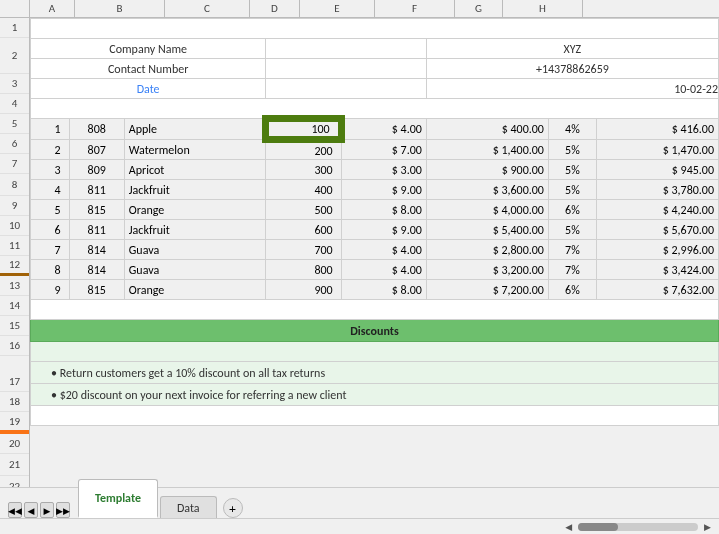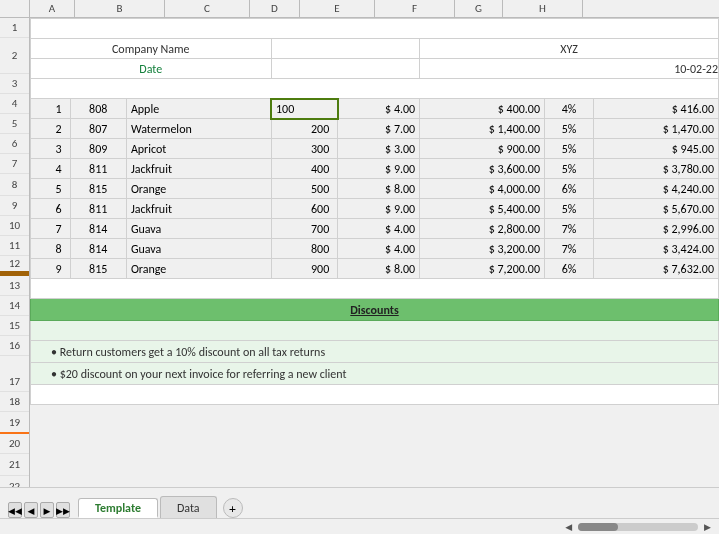--- a/index.html
+++ b/index.html
@@ -47,28 +47,28 @@
       <div style="height:36px;display:flex;align-items:center;justify-content:center;border-bottom:1px solid #e0e0e0;">2</div>
       <div style="height:20px;display:flex;align-items:center;justify-content:center;border-bottom:1px solid #e0e0e0;">3</div>
       <div style="height:20px;display:flex;align-items:center;justify-content:center;border-bottom:1px solid #e0e0e0;">4</div>
       <div style="height:20px;display:flex;align-items:center;justify-content:center;border-bottom:1px solid #e0e0e0;">5</div>
       <div style="height:20px;display:flex;align-items:center;justify-content:center;border-bottom:1px solid #e0e0e0;">6</div>
       <div style="height:20px;display:flex;align-items:center;justify-content:center;border-bottom:1px solid #e0e0e0;">7</div>
       <div style="height:22px;display:flex;align-items:center;justify-content:center;border-bottom:1px solid #e0e0e0;">8</div>
       <div style="height:20px;display:flex;align-items:center;justify-content:center;border-bottom:1px solid #e0e0e0;">9</div>
       <div style="height:20px;display:flex;align-items:center;justify-content:center;border-bottom:1px solid #e0e0e0;">10</div>
       <div style="height:20px;display:flex;align-items:center;justify-content:center;border-bottom:1px solid #e0e0e0;">11</div>
-      <div style="height:20px;display:flex;align-items:center;justify-content:center;border-bottom:5px solid #a16207;">12</div>
+      <div style="height:20px;display:flex;align-items:center;justify-content:center;border-bottom:3px solid #a16207;">12</div>
       <div style="height:20px;display:flex;align-items:center;justify-content:center;border-bottom:1px solid #e0e0e0;">13</div>
       <div style="height:20px;display:flex;align-items:center;justify-content:center;border-bottom:1px solid #e0e0e0;">14</div>
       <div style="height:20px;display:flex;align-items:center;justify-content:center;border-bottom:1px solid #e0e0e0;">15</div>
       <div style="height:20px;display:flex;align-items:center;justify-content:center;border-bottom:1px solid #e0e0e0;">16</div>
       <div style="height:20px;display:flex;align-items:center;justify-content:center;border-bottom:1px solid #e0e0e0;margin-top:16px;">17</div>
       <div style="height:20px;display:flex;align-items:center;justify-content:center;border-bottom:1px solid #e0e0e0;">18</div>
-      <div style="height:22px;display:flex;align-items:center;justify-content:center;border-bottom:2px solid #f97316;">19</div>
+      <div style="height:22px;display:flex;align-items:center;justify-content:center;border-bottom:4px solid #f97316;">19</div>
       <div style="height:20px;display:flex;align-items:center;justify-content:center;border-bottom:1px solid #e0e0e0;">20</div>
       <div style="height:22px;display:flex;align-items:center;justify-content:center;border-bottom:1px solid #e0e0e0;">21</div>
       <div style="height:22px;display:flex;align-items:center;justify-content:center;border-bottom:1px solid #e0e0e0;">22</div>
       <div style="height:20px;display:flex;align-items:center;justify-content:center;border-bottom:1px solid #e0e0e0;">23</div>
     </div>
 
     <div style="flex:1;overflow:hidden;">
       <table style="border-collapse:collapse;width:100%;font-size:12px;font-family:Calibri,Arial,sans-serif;">
 
         <tbody>
@@ -81,41 +81,50 @@
           <td colspan="3" style="height:20px;text-align:center;border:1px solid #d0d0d0;background:white;color:#333;">
             <span>Company Name</span>
           </td>
           <td colspan="2" style="border:1px solid #d0d0d0;background:white;"></td>
           <td colspan="3" style="text-align:center;border:1px solid #d0d0d0;background:white;color:#333;">
             <span>XYZ</span>
           </td>
         </tr>
 
 
-
-        <tr>
-          <td colspan="3" style="height:20px;text-align:center;border:1px solid #d0d0d0;background:white;color:#15803d;">
+        <tr>
+          <td colspan="3" style="height:20px;text-align:center;border:1px solid #d0d0d0;background:white;color:#333;">
+            <span>Contact Number</span>
+          </td>
+          <td colspan="2" style="border:1px solid #d0d0d0;background:white;"></td>
+          <td colspan="3" style="text-align:center;border:1px solid #d0d0d0;background:white;color:#333;">
+            <span>+14378862659</span>
+          </td>
+        </tr>
+
+        <tr>
+          <td colspan="3" style="height:20px;text-align:center;border:1px solid #d0d0d0;background:white;color:#3b82f6;">
             <span>Date</span>
           </td>
           <td colspan="2" style="border:1px solid #d0d0d0;background:white;"></td>
           <td colspan="3" style="text-align:right;border:1px solid #d0d0d0;background:white;color:#333;">
             <span>10-02-22</span>
           </td>
         </tr>
 
         <tr>
           <td colspan="8" style="height:20px;border:1px solid #d0d0d0;background:white;"></td>
         </tr>
 
 
         <tr>
           <td style="height:20px;text-align:right;border:1px solid #d0d0d0;padding:0 8px 0 4px;">1</td>
           <td style="text-align:center;border:1px solid #d0d0d0;padding:0 4px;">808</td>
           <td style="text-align:left;border:1px solid #d0d0d0;padding:0 4px;">Apple</td>
-          <td style="border:2px solid #4d7c0f;padding:0 8px 0 4px;margin-left:24px;">100</td>
+          <td style="text-align:right;border:7px solid #4d7c0f;padding:0 8px 0 4px;margin-left:24px;">100</td>
           <td style="text-align:right;border:1px solid #d0d0d0;padding:0 4px;">$ 4.00</td>
           <td style="text-align:right;border:1px solid #d0d0d0;padding:0 4px;">$ 400.00</td>
           <td style="text-align:center;border:1px solid #d0d0d0;padding:0 4px;">4%</td>
           <td style="text-align:right;border:1px solid #d0d0d0;padding:0 4px;">$ 416.00</td>
         </tr>
         <tr>
           <td style="height:20px;text-align:right;border:1px solid #d0d0d0;padding:0 8px 0 4px;">2</td>
           <td style="text-align:center;border:1px solid #d0d0d0;padding:0 4px;">807</td>
           <td style="text-align:left;border:1px solid #d0d0d0;padding:0 4px;">Watermelon</td>
           <td style="text-align:right;border:1px solid #d0d0d0;padding:0 8px 0 4px;">200</td>
@@ -193,21 +202,21 @@
           <td style="text-align:right;border:1px solid #d0d0d0;padding:0 4px;">$ 7,200.00</td>
           <td style="text-align:center;border:1px solid #d0d0d0;padding:0 4px;">6%</td>
           <td style="text-align:right;border:1px solid #d0d0d0;padding:0 4px;">$ 7,632.00</td>
         </tr>
 
         <tr>
           <td colspan="8" style="height:20px;border:1px solid #d0d0d0;background:white;"></td>
         </tr>
 
         <tr>
-          <td colspan="8" style="height:22px;background:#6dbf6d;text-align:center;font-weight:bold;color:#222;border:1px solid #5aaa5a;text-decoration:underline;">
+          <td colspan="8" style="height:22px;background:#6dbf6d;text-align:center;font-weight:bold;color:#222;border:1px solid #5aaa5a;">
             <span>Discounts</span>
           </td>
         </tr>
 
         <tr>
           <td colspan="8" style="height:20px;border:1px solid #d0d0d0;background:#e8f5e9;"></td>
         </tr>
 
         <tr>
           <td colspan="8" style="height:22px;background:#e8f5e9;border:1px solid #d0d0d0;padding:0 20px;color:#333;">
@@ -232,21 +241,21 @@
   <div style="display:flex;flex-direction:column;background:#f0f0f0;border-top:1px solid #ccc;">
 
     <div style="display:flex;align-items:flex-end;padding:4px 0 0 8px;height:30px;gap:2px;">
 
       <div style="display:flex;gap:2px;align-items:center;margin-right:6px;">
         <div style="width:14px;height:16px;background:#e0e0e0;border:1px solid #aaa;display:flex;align-items:center;justify-content:center;font-size:9px;cursor:pointer;border-radius:2px;">◀◀</div>
         <div style="width:14px;height:16px;background:#e0e0e0;border:1px solid #aaa;display:flex;align-items:center;justify-content:center;font-size:9px;cursor:pointer;border-radius:2px;">◀</div>
         <div style="width:14px;height:16px;background:#e0e0e0;border:1px solid #aaa;display:flex;align-items:center;justify-content:center;font-size:9px;cursor:pointer;border-radius:2px;">▶</div>
         <div style="width:14px;height:16px;background:#e0e0e0;border:1px solid #aaa;display:flex;align-items:center;justify-content:center;font-size:9px;cursor:pointer;border-radius:2px;">▶▶</div>
       </div>
-      <div style="height:20px;padding:0 16px;border:1px solid #bbb;border-bottom:none;background:white;font-size:12px;display:flex;align-items:center;cursor:pointer;border-radius:3px 3px 0 0;color:#2e7d32;font-weight:600;border-bottom:2px solid white;">
+      <div style="height:39px;padding:0 16px;border:1px solid #bbb;border-bottom:none;background:white;font-size:12px;display:flex;align-items:center;cursor:pointer;border-radius:3px 3px 0 0;color:#2e7d32;font-weight:600;border-bottom:2px solid white;">
         <span>Template</span>
       </div>
       <div style="height:22px;padding:0 16px;border:1px solid #bbb;border-bottom:none;background:#e0e0e0;font-size:12px;display:flex;align-items:center;cursor:pointer;border-radius:3px 3px 0 0;color:#333;">
         <span>Data</span>
       </div>
       <div style="width:20px;height:20px;border:1px solid #bbb;border-radius:50%;background:#e8e8e8;display:flex;align-items:center;justify-content:center;font-size:13px;cursor:pointer;margin-left:4px;">+</div>
     </div>
 
     <div style="height:16px;background:#f0f0f0;border-top:1px solid #ccc;display:flex;align-items:center;justify-content:flex-end;padding:0 8px;gap:6px;">
       <div style="font-size:9px;cursor:pointer;color:#555;">◀</div>

